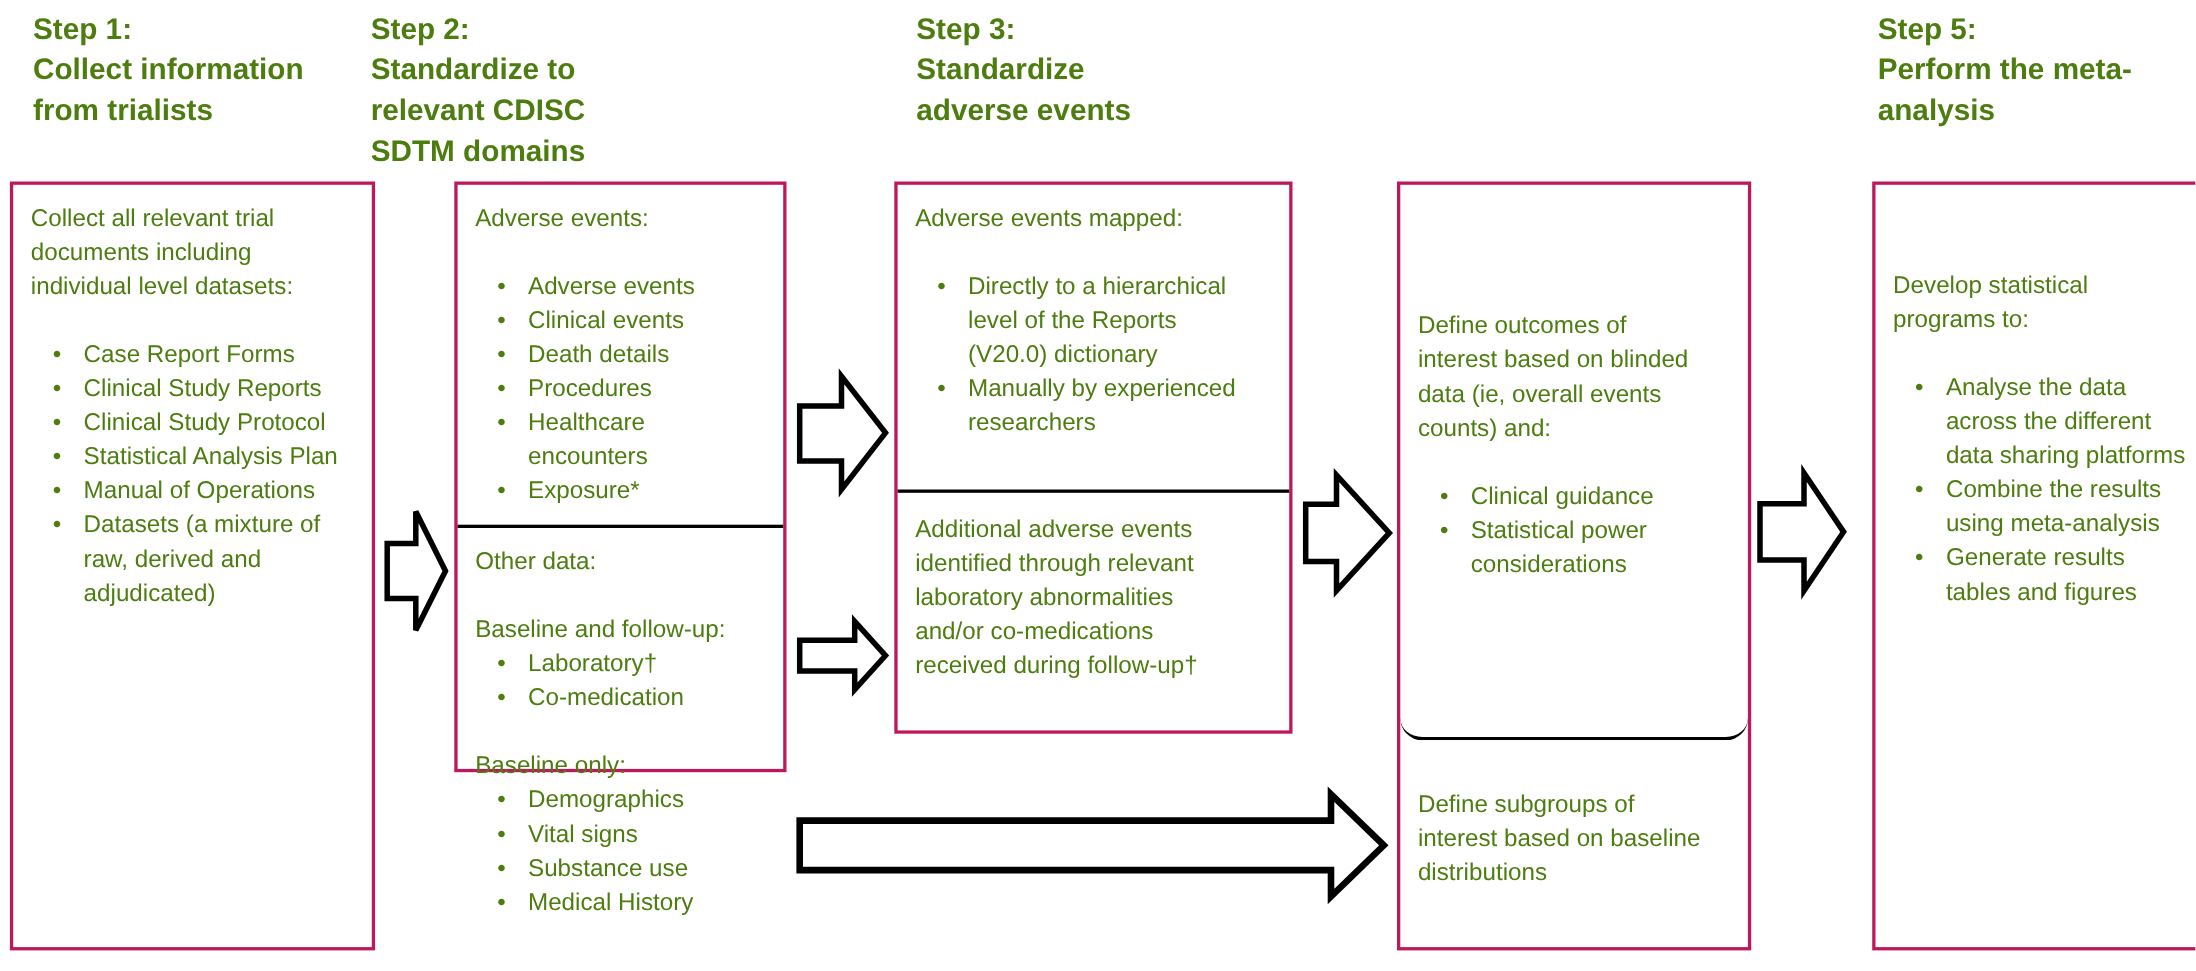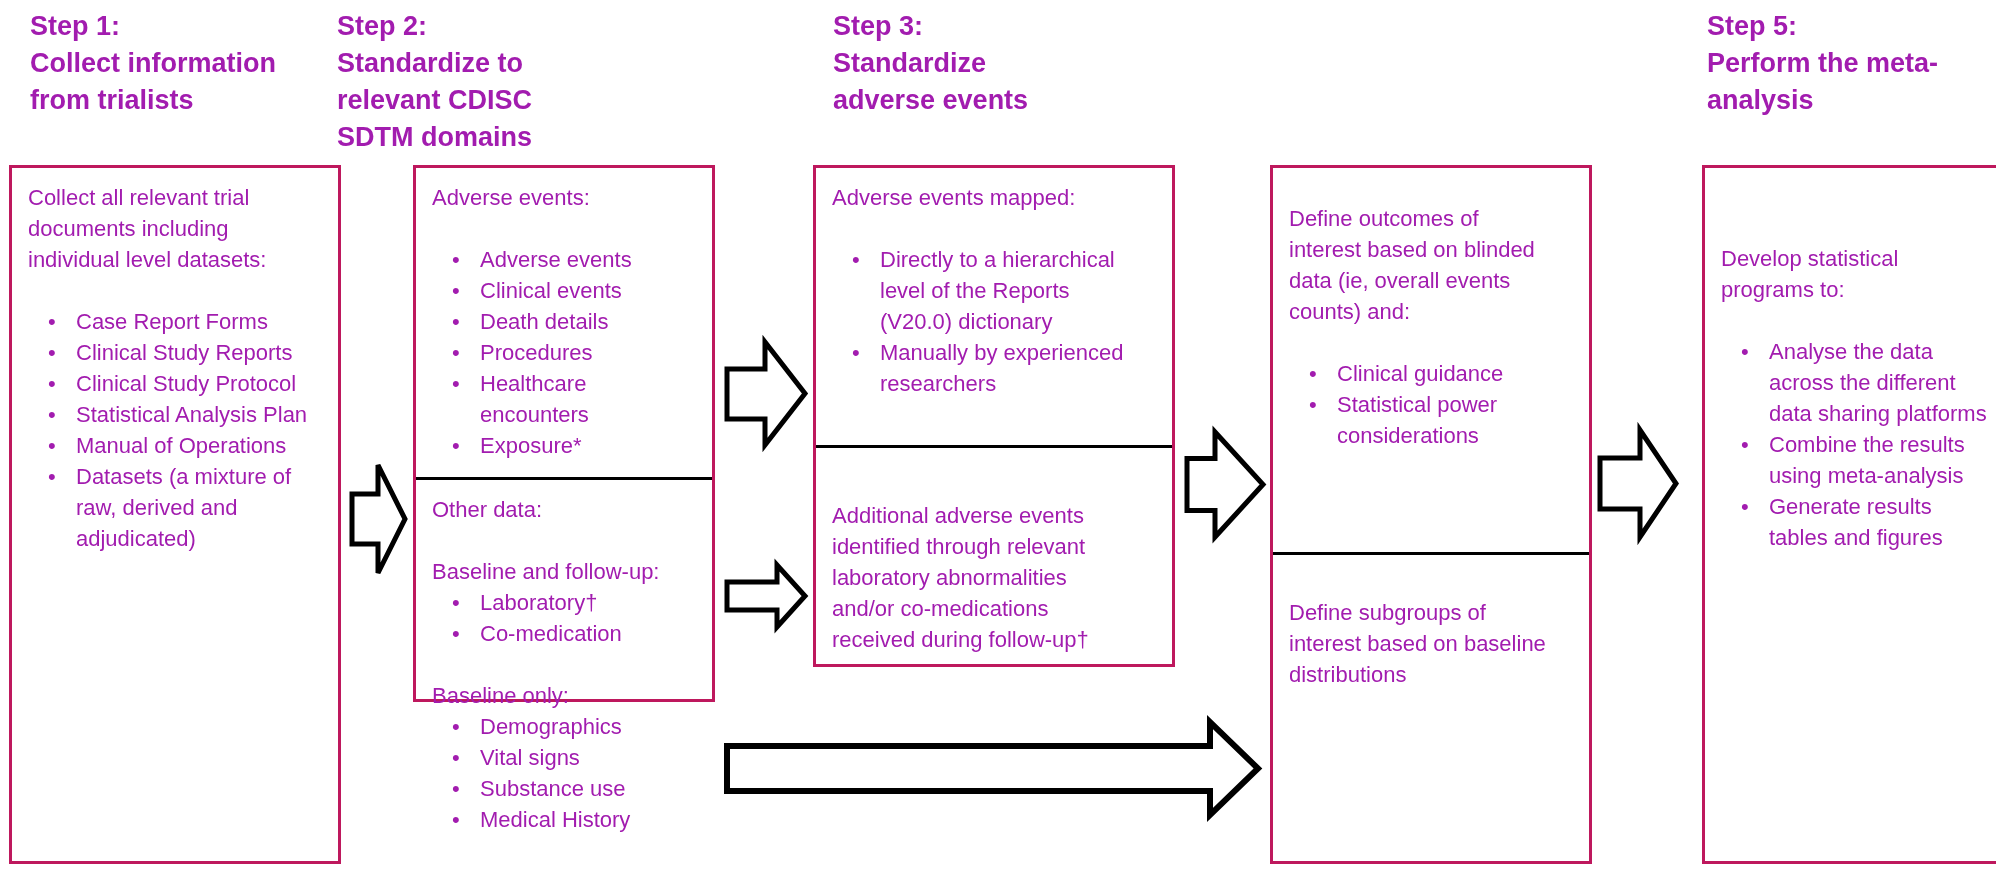--- a/index.html
+++ b/index.html
@@ -1,21 +1,21 @@
 <!DOCTYPE html>
 <html><head>
 <meta charset="utf-8">
 <style>
   html,body{margin:0;padding:0;background:#ffffff;}
   .stage{
     position:relative;
     width:1996px;height:883px;
     background:#ffffff;
     font-family:"Liberation Sans","DejaVu Sans",sans-serif;
-    color:#a21caf;
+    color:#4d7c0f;
     overflow:hidden;
   }
   .col-header{
     position:absolute;top:8px;
     font-size:27px;font-weight:700;line-height:37px;
     white-space:pre-line;letter-spacing:0;
   }
   .box{
     position:absolute;top:165px;
     border:3px solid #be185d;background:#fff;
@@ -163,31 +163,31 @@
 level of the Reports
 (V20.0) dictionary</span>
           </li>
           <li>
             <span class="dot">•</span>
             <span class="txt">Manually by experienced
 researchers</span>
           </li>
         </ul>
     </div>
-    <div class="section pad" style="padding-top:17px;margin-top:35px;">
+    <div class="section pad" style="padding-top:17px;">
       <p>Additional adverse events
 identified through relevant
 laboratory abnormalities
 and/or co-medications
 received during follow-up†</p>
     </div>
   </div>
 
   <div class="box" style="left:1270px;width:322px;height:699px;">
-    <div class="section pad divided-top" style="height:387px;padding-top:35px;">
+    <div class="section pad divided-top" style="height:505px;padding-top:112px;border-radius:20px;">
       <p>Define outcomes of
 interest based on blinded
 data (ie, overall events
 counts) and:</p>
       <ul>
           <li>
             <span class="dot">•</span>
             <span class="txt">Clinical guidance</span>
           </li>
           <li>

